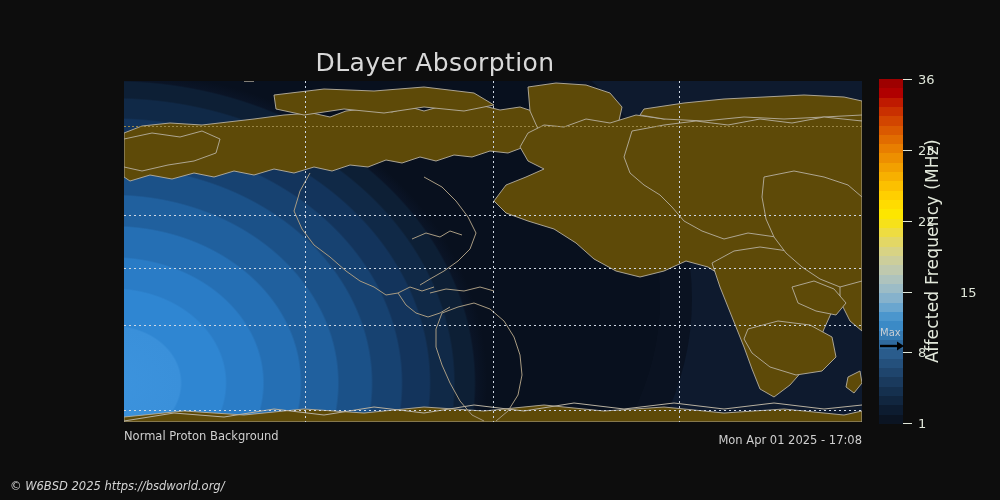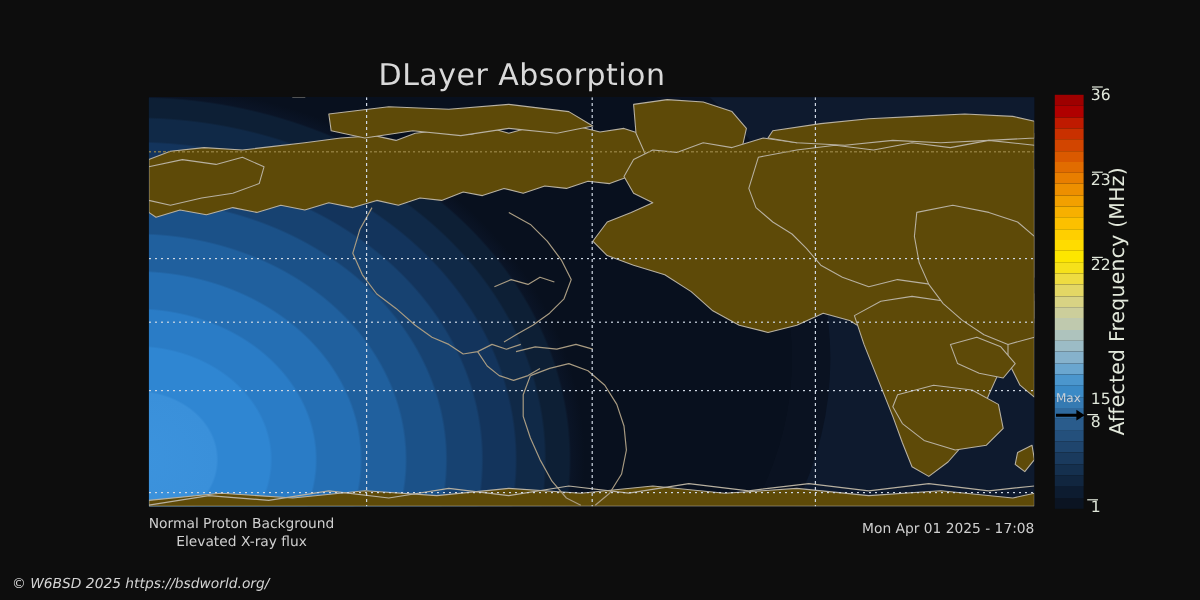--- a/index.html
+++ b/index.html
@@ -35,21 +35,21 @@
   .gl-h.tan{background:repeating-linear-gradient(to right,#9a8646 0 2px,transparent 2px 4px);}
 
   
   .cbar{
     position:absolute;left:879px;top:79px;width:24px;height:345px;
     border:0;
   }
   .cbar-bands{position:absolute;inset:0;display:flex;flex-direction:column-reverse;}
   .cbar-bands i{display:block;flex:1 1 auto;}
   .cb-ticks{position:absolute;left:903px;top:0;width:60px;height:500px;pointer-events:none;}
-  .cb-tick{position:absolute;left:0;display:flex;align-items:center;height:14px;flex-direction:column;}
+  .cb-tick{position:absolute;left:0;display:flex;align-items:center;height:14px;}
   .cb-tick .dash{width:9px;height:1px;background:#dfe6d9;display:block;}
   .cb-tick .lbl{color:#dfe6d9;font-size:13px;margin-left:6px;line-height:1;}
   .cb-axis-label{
     position:absolute;left:921px;top:79px;height:345px;width:22px;
     display:flex;align-items:center;justify-content:center;
     color:#e2e8db;font-size:17px;
     writing-mode:vertical-rl;transform:rotate(180deg);
     white-space:nowrap;letter-spacing:.2px;
   }
   .max-marker{position:absolute;left:879px;top:329px;width:26px;height:26px;pointer-events:none;}
@@ -260,20 +260,19 @@
       <div class="cb-tick" style="top: 416px;">
         <span class="dash"></span>
         <span class="lbl">1</span>
       </div>
     </div>
 
   <div class="cb-axis-label">Affected Frequency (MHz)</div>
 
   <div class="note-left">
     <div>Normal Proton Background</div>
-    <div>Elevated X-ray flux</div>
   </div>
 
   <div class="note-right">Mon Apr 01 2025 - 17:08</div>
 
   <div class="copyright">© W6BSD 2025 https://bsdworld.org/</div>
 
 </div>
 
 </body></html>

